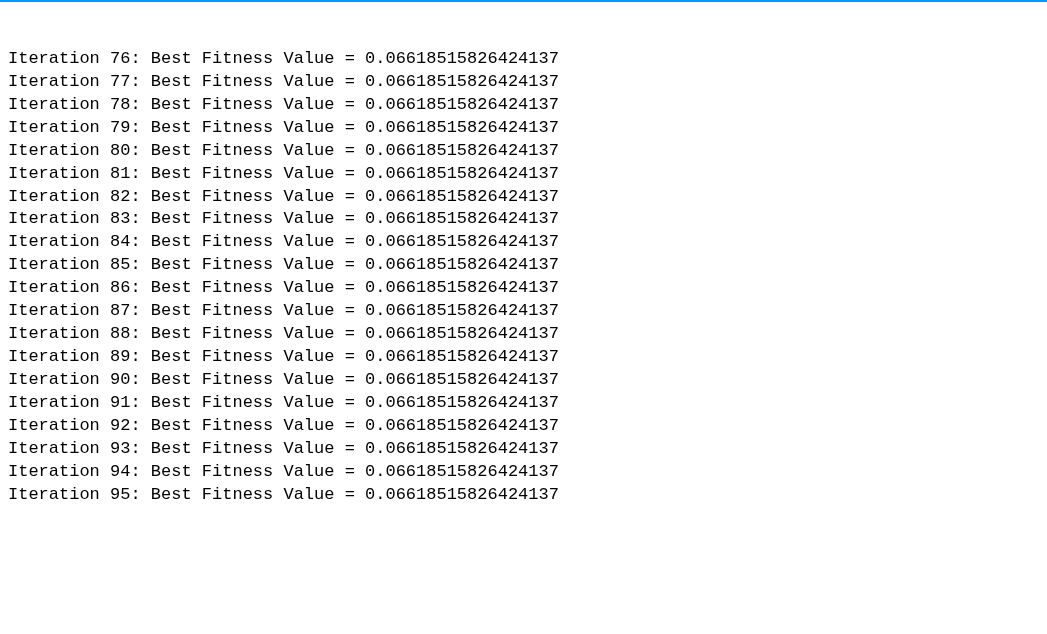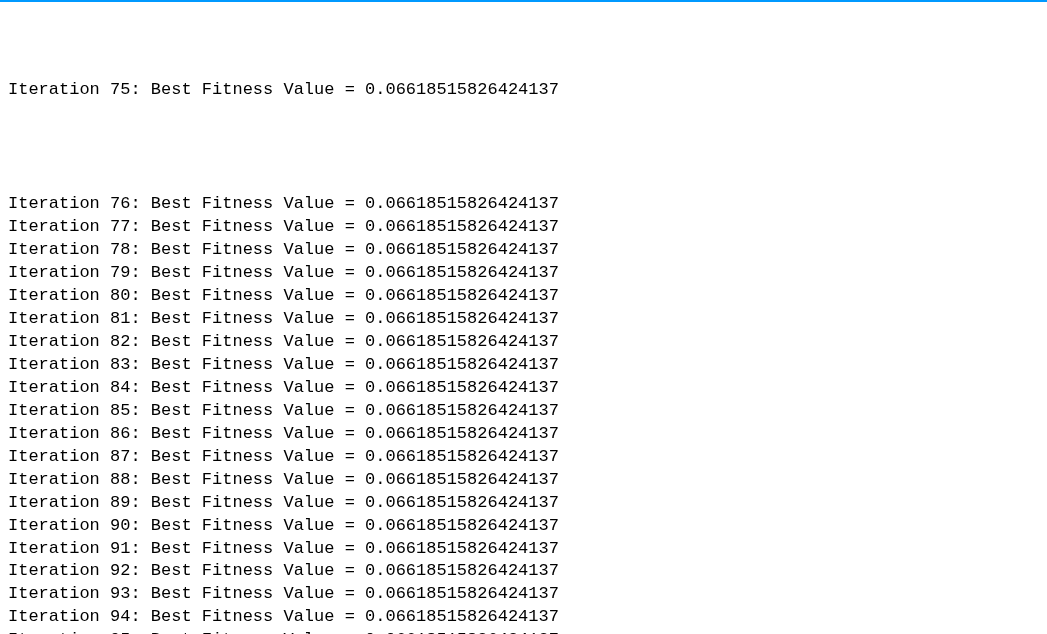--- a/index.html
+++ b/index.html
@@ -28,17 +28,14 @@
     }
     .cut-off {
       margin-top: -15px;
       overflow: hidden;
     }
   </style>
 </head>
 <body>
 
 <div class="output-container">
-  <div class="cut-off">
-    <span class="output-line">Iteration 75: Best Fitness Value = 0.06618515826424137</span>
-  </div>
   <div id="lines-root"><span class="output-line">Iteration 76: Best Fitness Value = 0.06618515826424137</span><span class="output-line">Iteration 77: Best Fitness Value = 0.06618515826424137</span><span class="output-line">Iteration 78: Best Fitness Value = 0.06618515826424137</span><span class="output-line">Iteration 79: Best Fitness Value = 0.06618515826424137</span><span class="output-line">Iteration 80: Best Fitness Value = 0.06618515826424137</span><span class="output-line">Iteration 81: Best Fitness Value = 0.06618515826424137</span><span class="output-line">Iteration 82: Best Fitness Value = 0.06618515826424137</span><span class="output-line">Iteration 83: Best Fitness Value = 0.06618515826424137</span><span class="output-line">Iteration 84: Best Fitness Value = 0.06618515826424137</span><span class="output-line">Iteration 85: Best Fitness Value = 0.06618515826424137</span><span class="output-line">Iteration 86: Best Fitness Value = 0.06618515826424137</span><span class="output-line">Iteration 87: Best Fitness Value = 0.06618515826424137</span><span class="output-line">Iteration 88: Best Fitness Value = 0.06618515826424137</span><span class="output-line">Iteration 89: Best Fitness Value = 0.06618515826424137</span><span class="output-line">Iteration 90: Best Fitness Value = 0.06618515826424137</span><span class="output-line">Iteration 91: Best Fitness Value = 0.06618515826424137</span><span class="output-line">Iteration 92: Best Fitness Value = 0.06618515826424137</span><span class="output-line">Iteration 93: Best Fitness Value = 0.06618515826424137</span><span class="output-line">Iteration 94: Best Fitness Value = 0.06618515826424137</span><span class="output-line">Iteration 95: Best Fitness Value = 0.06618515826424137</span></div>
 </div>
 
 </body></html>

